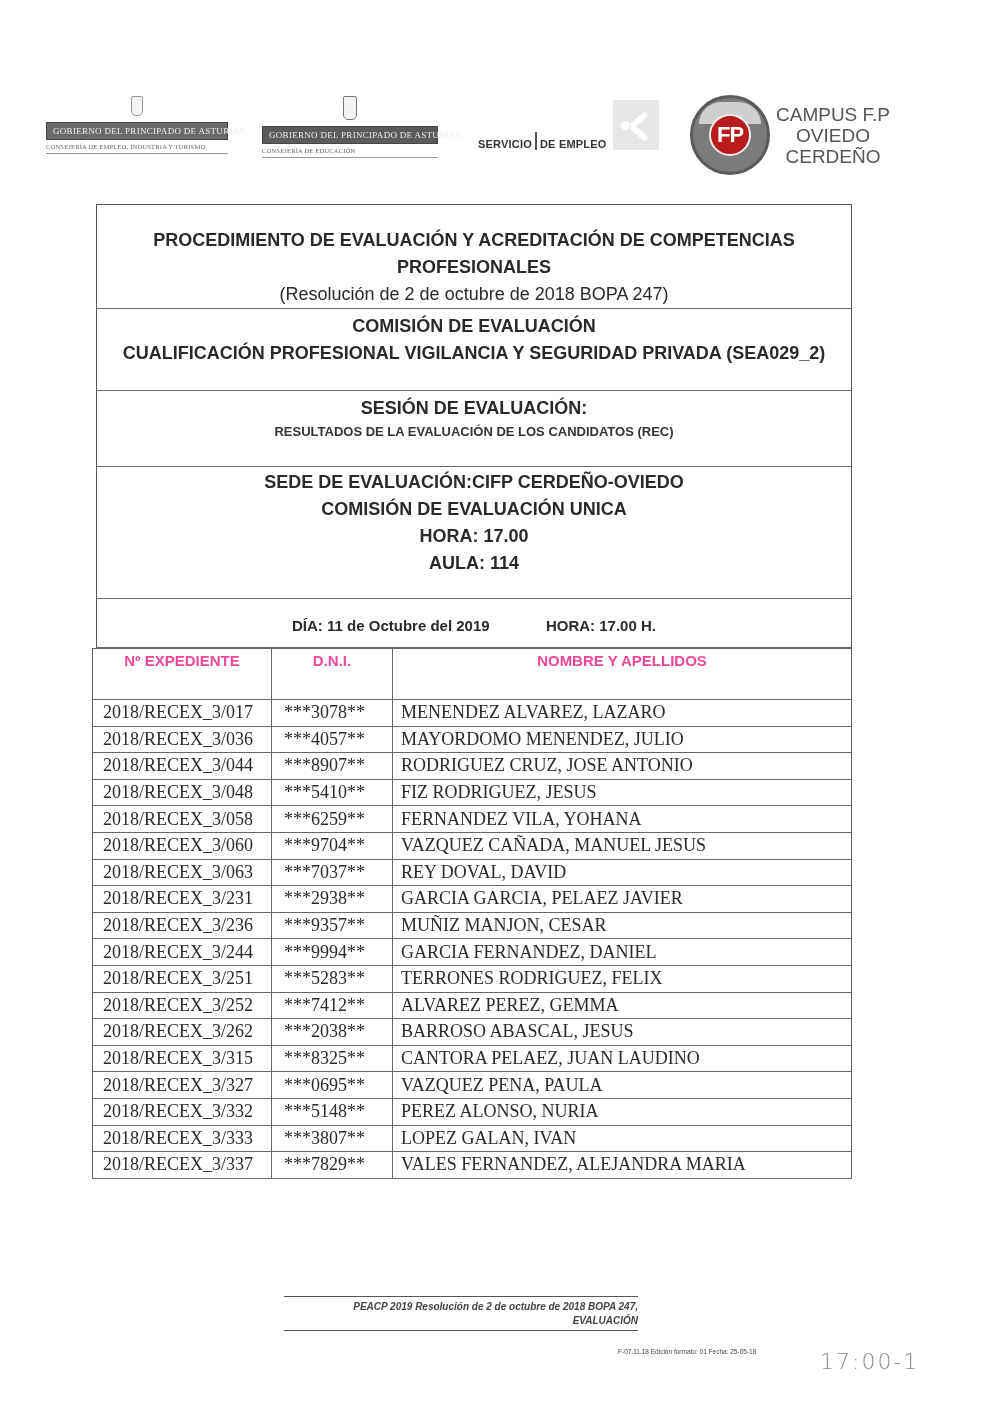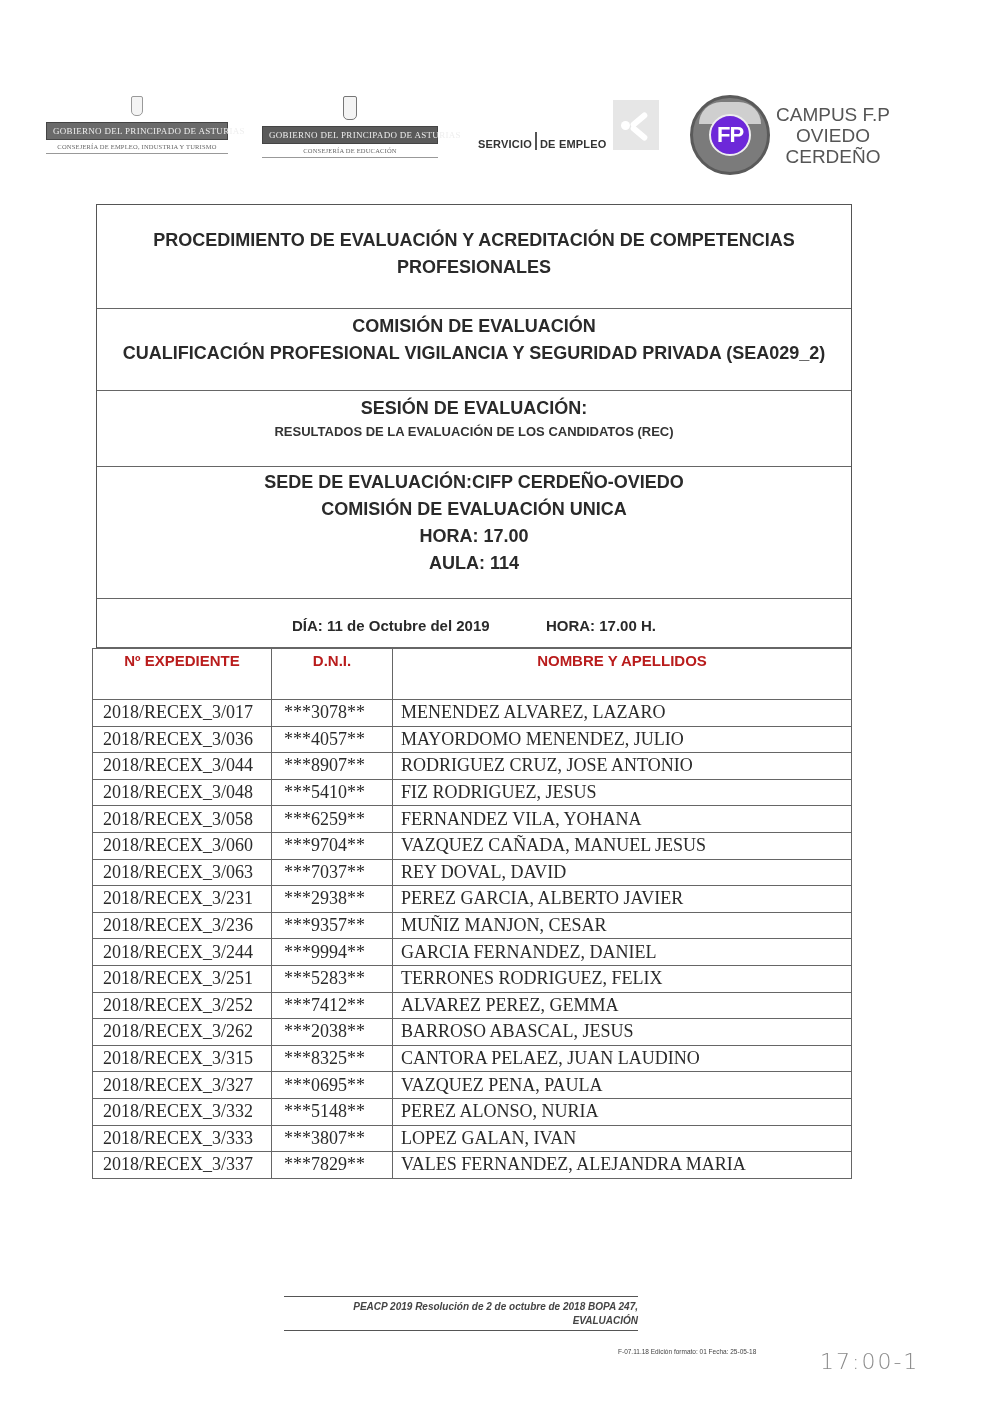--- a/index.html
+++ b/index.html
@@ -1,21 +1,21 @@
 <!DOCTYPE html>
 <html><head>
   <meta charset="utf-8">
   <style>
     html, body { margin: 0; padding: 0; background: #ffffff; }
     body {
       width: 1000px; height: 1414px; position: relative; overflow: hidden;
       font-family: "Liberation Sans", sans-serif; color: #222;
     }
     
-    .logo-gob { position: absolute; top: 96px; text-align: center; }
+    .logo-gob { position: absolute; top: 96px; }
     .logo-gob .crest {
       width: 10px; height: 18px; margin: 0 auto 6px; border: 1px solid #999;
       border-radius: 2px 2px 5px 5px; background: #f4f4f4;
     }
     .logo-gob .crest.big { width: 12px; height: 22px; border-color: #777; }
     .logo-gob .bar {
       background: #6a6a6a; color: #eee; font-family: "Liberation Serif", serif;
       font-size: 9px; letter-spacing: 0.3px; padding: 3px 6px; white-space: nowrap;
       border: 1px solid #444;
     }
@@ -39,21 +39,21 @@
     #logo-servicio .box .arm2 { position: absolute; left: 16px; top: 30px; width: 20px; height: 6px; background: #fff; transform: rotate(40deg); border-radius: 3px; }
 
     #logo-fp { position: absolute; left: 690px; top: 95px; display: flex; align-items: center; }
     #logo-fp .disc {
       width: 80px; height: 80px; border-radius: 50%; background: #7b7b7b;
       border: 3px solid #5a5a5a; box-sizing: border-box; position: relative; overflow: hidden;
     }
     #logo-fp .disc .arc { position: absolute; left: 6px; top: 4px; width: 62px; height: 22px; border-radius: 40px 40px 0 0; background: #cfcfcf; }
     #logo-fp .disc .inner {
       position: absolute; left: 16px; top: 16px; width: 42px; height: 42px; border-radius: 50%;
-      background: #6d28d9; border: 2px solid #eee; box-sizing: border-box;
+      background: #b91c1c; border: 2px solid #eee; box-sizing: border-box;
       color: #fff; font-weight: bold; font-size: 22px; display: flex; align-items: center; justify-content: center;
       letter-spacing: -1px;
     }
     #logo-fp .name { margin-left: 6px; text-align: center; font-size: 19px; color: #555; line-height: 21px; }
 
     
     #form {
       position: absolute; left: 96px; top: 204px; width: 756px;
       border: 1.5px solid #555; box-sizing: border-box;
     }
@@ -69,21 +69,21 @@
     #sec-dia .line span { display: inline-block; }
     #sec-dia .gap { width: 48px; }
 
     
     table.cand {
       position: absolute; left: 92px; top: 648px; width: 760px;
       border-collapse: collapse;
     }
     table.cand th {
       height: 46px; vertical-align: top; padding-top: 3px;
-      font-family: "Liberation Sans", sans-serif; font-weight: bold; font-size: 15px; color: #b91c1c;
+      font-family: "Liberation Sans", sans-serif; font-weight: bold; font-size: 15px; color: #ec4899;
       border: 1.5px solid #666; background: #fff;
     }
     table.cand td {
       height: 26.6px; padding: 0 6px; box-sizing: border-box;
       font-family: "Liberation Serif", serif; font-size: 18px; color: #2a2a2a;
       border: 1.5px solid #666; white-space: nowrap;
     }
     table.cand td.exp { width: 176px; padding-left: 10px; }
     table.cand td.dni { width: 118px; padding-left: 12px; }
     table.cand td.nom { padding-left: 8px; }
@@ -138,20 +138,21 @@
     <div>CAMPUS F.P</div>
     <div>OVIEDO</div>
     <div>CERDEÑO</div>
   </div>
 </div>
 
 <div id="form">
   <div id="sec-title" class="sec">
     <div class="h">PROCEDIMIENTO DE EVALUACIÓN Y ACREDITACIÓN DE COMPETENCIAS</div>
     <div class="h">PROFESIONALES</div>
+    <div class="h" style="font-weight:normal">(Resolución de 2 de octubre de 2018 BOPA 247)</div>
   </div>
   <div id="sec-comision" class="sec">
     <div class="h">COMISIÓN DE EVALUACIÓN</div>
     <div class="h">CUALIFICACIÓN PROFESIONAL VIGILANCIA Y SEGURIDAD PRIVADA (SEA029_2)</div>
   </div>
   <div id="sec-sesion" class="sec">
     <div class="h">SESIÓN DE EVALUACIÓN:</div>
     <div class="s">RESULTADOS DE LA EVALUACIÓN DE LOS CANDIDATOS (REC)</div>
   </div>
   <div id="sec-sede" class="sec">
@@ -209,21 +210,21 @@
         <td class="nom">VAZQUEZ CAÑADA, MANUEL JESUS</td>
       </tr>
       <tr>
         <td class="exp">2018/RECEX_3/063</td>
         <td class="dni">***7037**</td>
         <td class="nom">REY DOVAL, DAVID</td>
       </tr>
       <tr>
         <td class="exp">2018/RECEX_3/231</td>
         <td class="dni">***2938**</td>
-        <td class="nom">PEREZ GARCIA, ALBERTO JAVIER</td>
+        <td class="nom">GARCIA GARCIA, PELAEZ JAVIER</td>
       </tr>
       <tr>
         <td class="exp">2018/RECEX_3/236</td>
         <td class="dni">***9357**</td>
         <td class="nom">MUÑIZ MANJON, CESAR</td>
       </tr>
       <tr>
         <td class="exp">2018/RECEX_3/244</td>
         <td class="dni">***9994**</td>
         <td class="nom">GARCIA FERNANDEZ, DANIEL</td>

